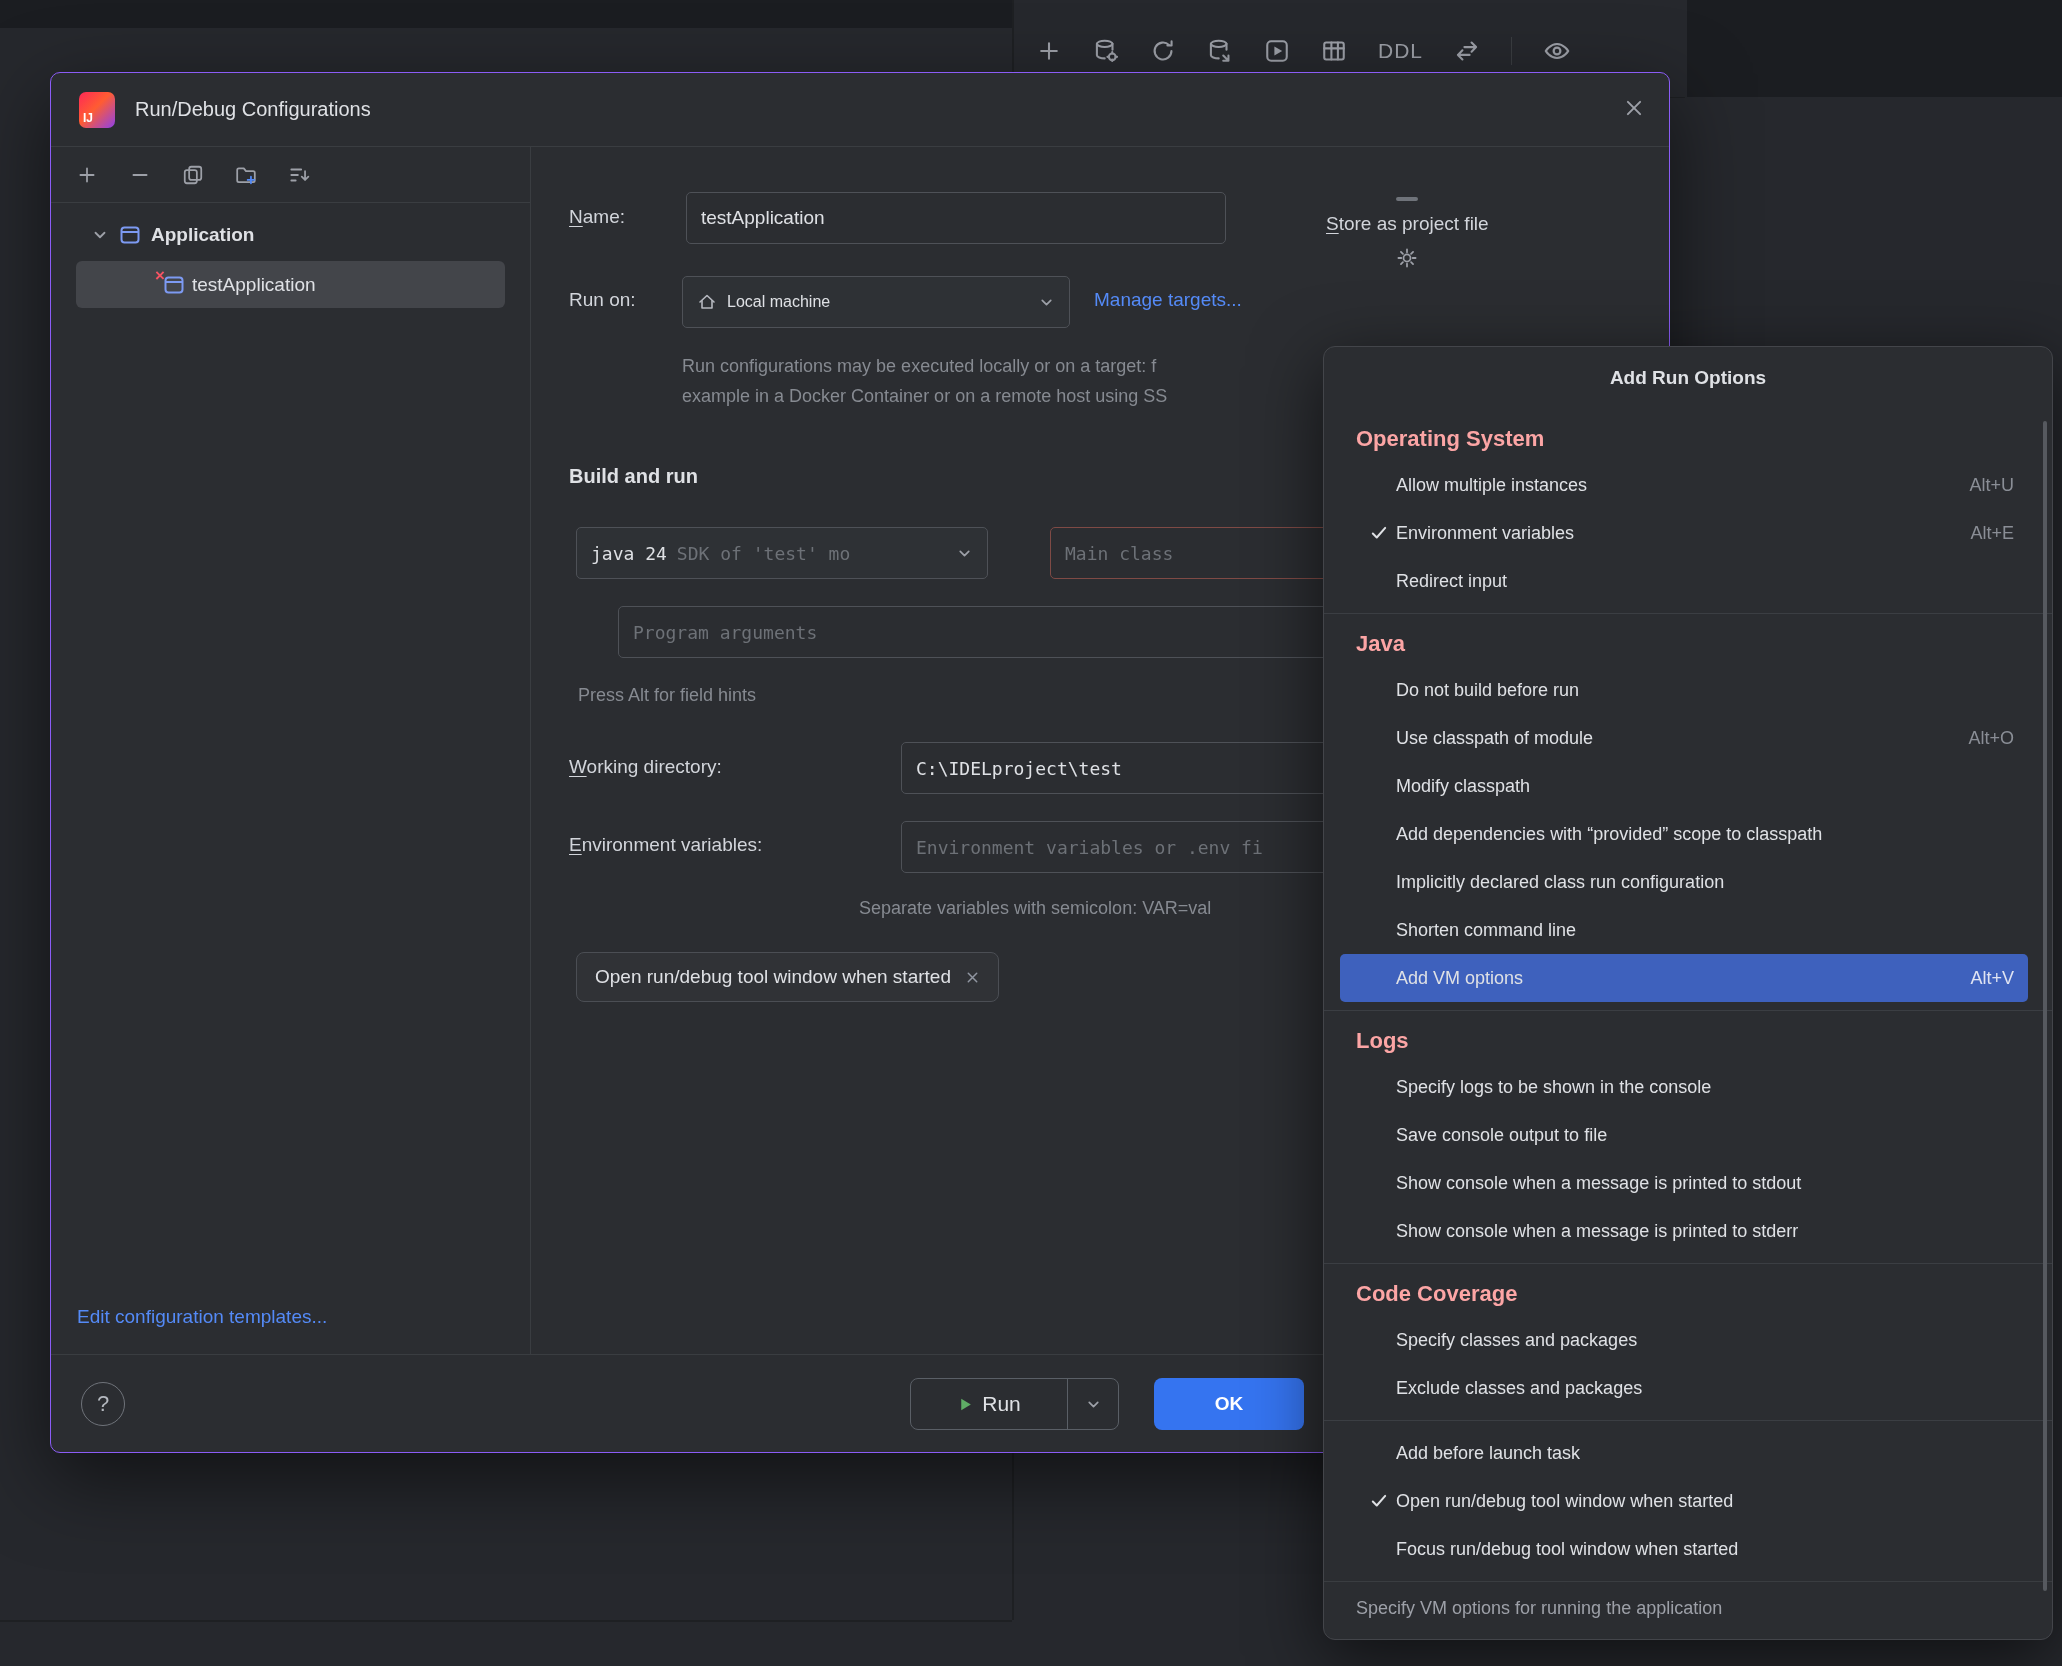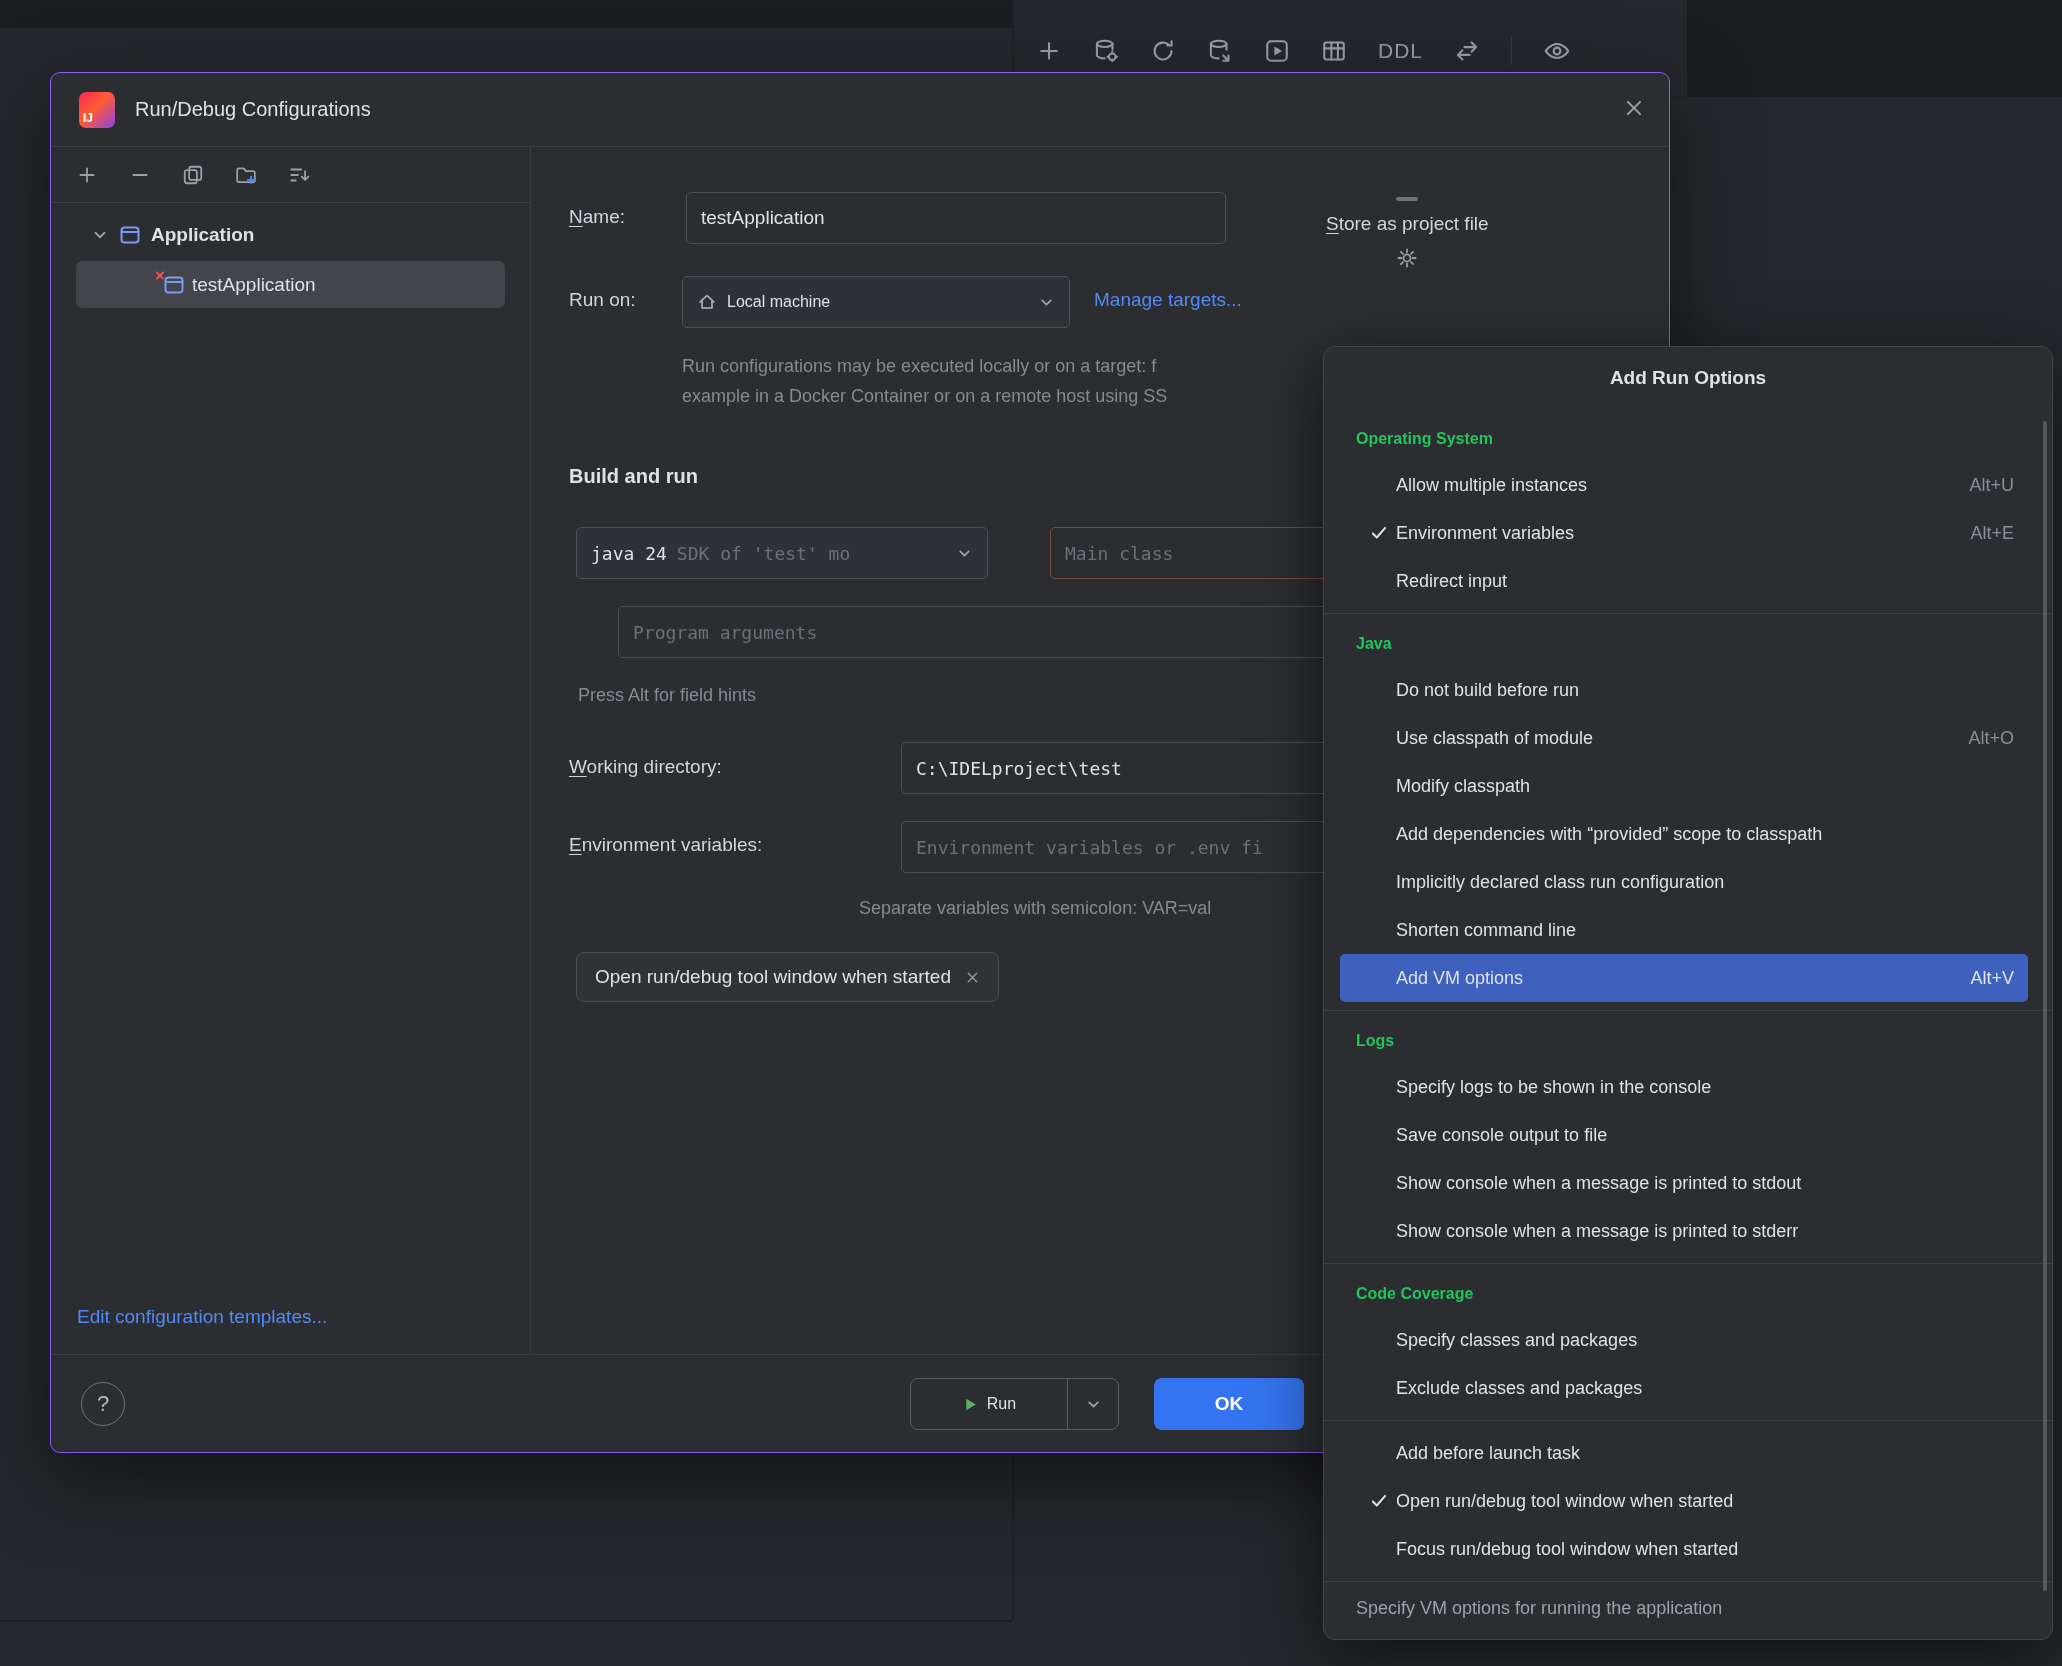--- a/index.html
+++ b/index.html
@@ -97,33 +97,33 @@
     background:#303236; border-radius:8px; display:inline-flex; align-items:center; gap:14px;
     padding:0 18px; font-size:19px; }
   #chip .x { color:#9096a1; cursor:pointer; }
 
   
   #bottom-bar { left:0; right:0; bottom:0; height:98px; border-top:1px solid #3a3d41; }
   #help-btn { position:absolute; left:30px; top:27px; width:44px; height:44px; border:1.5px solid #6f737a;
     border-radius:50%; color:#b4b8bf; font-size:22px; display:flex; align-items:center; justify-content:center; cursor:pointer; }
   #run-btn { position:absolute; left:859px; top:23px; width:209px; height:52px; border:1px solid #5a5f66;
     border-radius:8px; display:flex; align-items:center; cursor:pointer; }
-  #run-btn .main { flex:1; display:flex; align-items:center; justify-content:center; gap:8px; font-size:16px; }
+  #run-btn .main { flex:1; display:flex; align-items:center; justify-content:center; gap:8px; font-size:21px; }
   #run-btn .divider { width:1px; height:100%; background:#5a5f66; }
   #run-btn .dd { width:50px; display:flex; align-items:center; justify-content:center; color:#9da0a8; }
   #ok-btn { position:absolute; left:1103px; top:23px; width:150px; height:52px; background:#3574f0;
     border-radius:8px; color:#fff; font-size:19px; font-weight:600; display:flex; align-items:center; justify-content:center; cursor:pointer; }
 
   
   #popup { left:1323px; top:346px; width:730px; background:#2b2d31; border:1px solid #43454a;
     border-radius:12px; box-shadow:0 18px 70px rgba(0,0,0,.6); z-index:40; }
   #popup-title { height:62px; display:flex; align-items:center; justify-content:center;
     font-size:19px; font-weight:bold; color:#dfe1e5; }
   .pop-header { height:44px; display:flex; align-items:center; padding-left:32px;
-    color:#22c55e; font-weight:600; font-size:16px; }
+    color:#fca5a5; font-weight:600; font-size:22px; }
   #popup-sections > .pop-header:first-child { margin-top:8px; }
   .pop-sep { height:1px; background:#3b3e43; margin:8px 0; }
   .pop-item { position:relative; height:48px; margin:0 24px 0 16px; border-radius:5px;
     display:flex; align-items:center; padding:0 14px 0 56px; font-size:18px; color:#dfe1e5; cursor:pointer; }
   .pop-item .check { position:absolute; left:30px; top:15px; }
   .pop-item .shortcut { margin-left:auto; color:#8a8e96; font-size:18px; }
   .pop-item.selected { background:#3e61bd; }
   .pop-item.selected .shortcut { color:#dfe3f2; }
   .pop-status { border-top:1px solid #3a3d41; margin-top:8px; padding:16px 0 20px 32px;
     color:#9da0a8; font-size:18px; }

